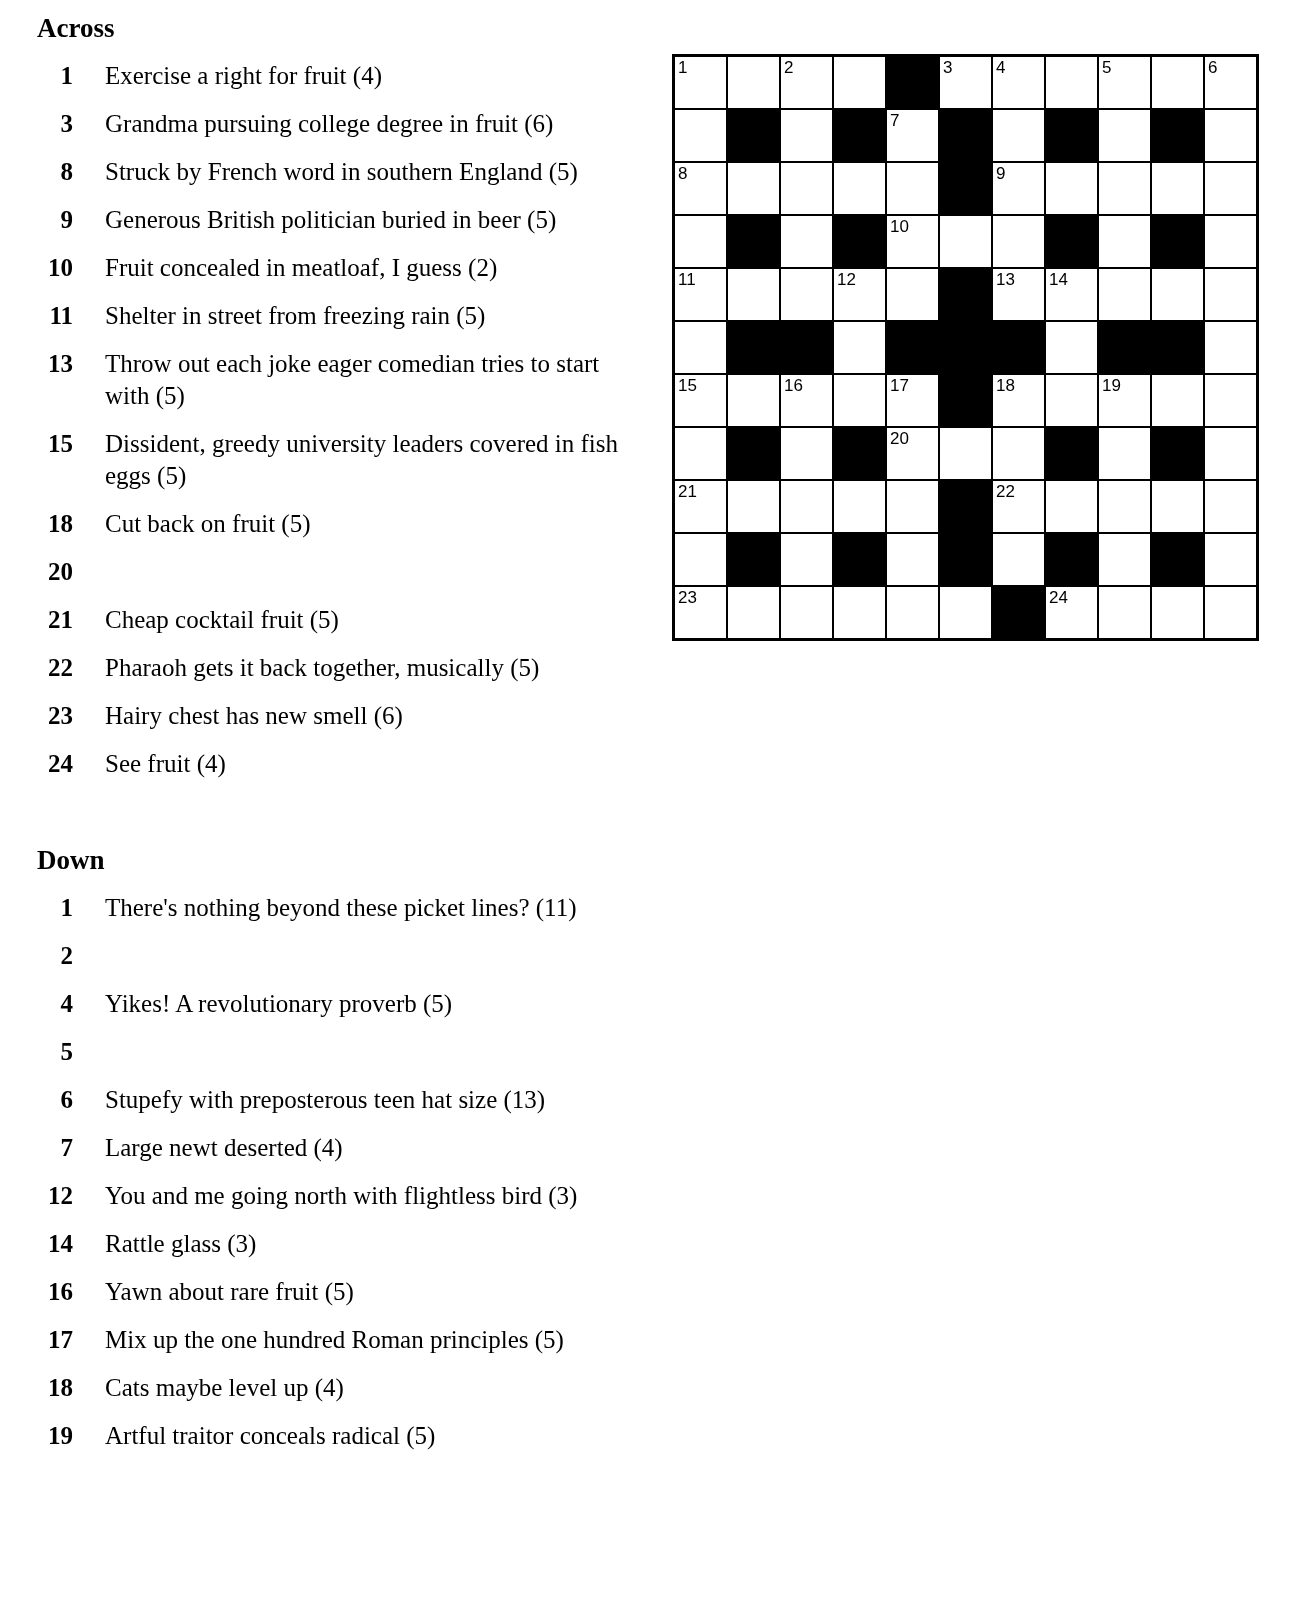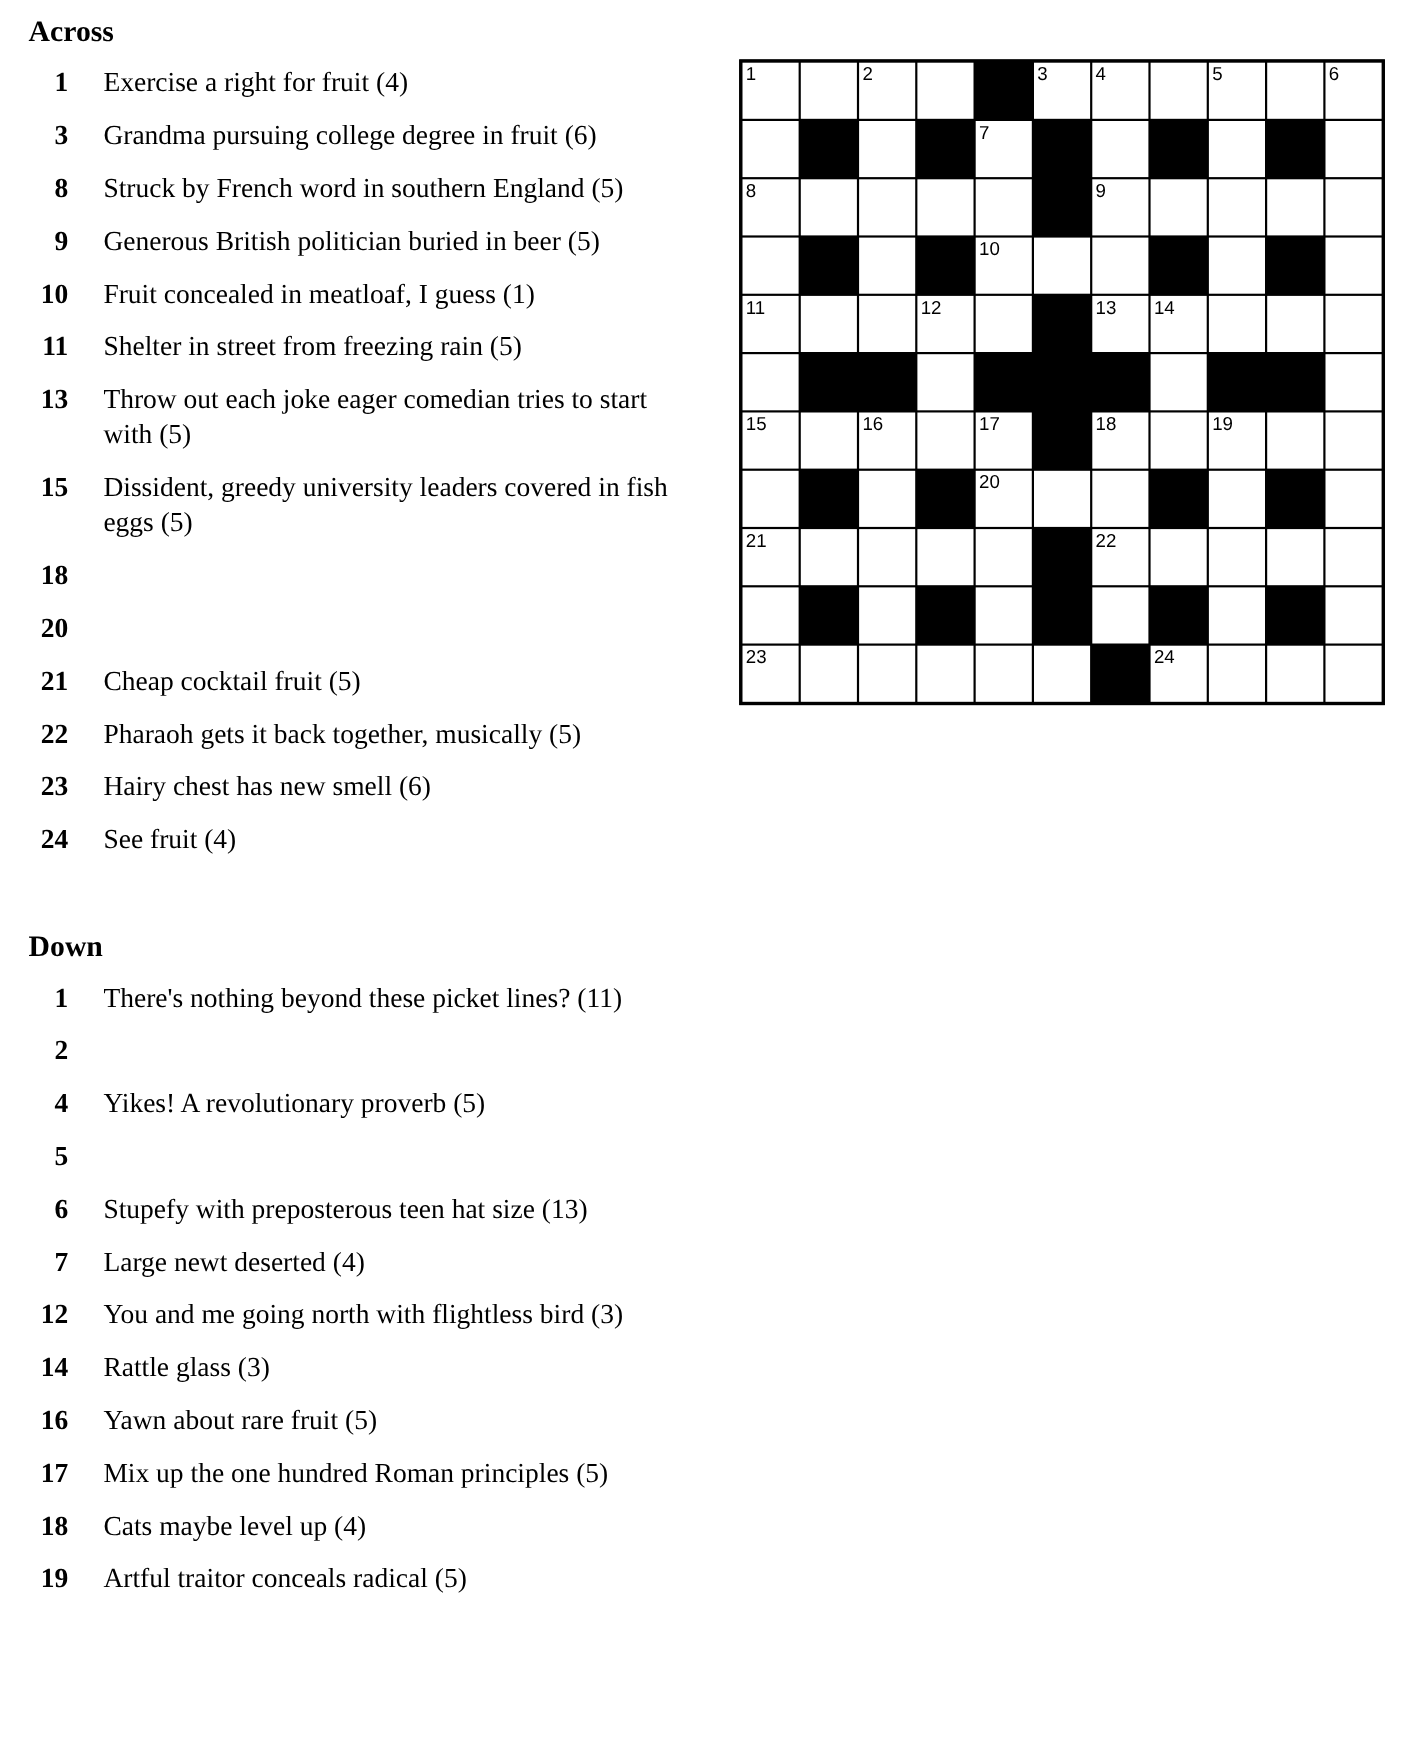--- a/index.html
+++ b/index.html
@@ -13,21 +13,21 @@
   .page {
     position: relative;
     width: 1291px;
     height: 1600px;
     background: #ffffff;
     font-family: "Liberation Serif", serif;
     color: #000000;
   }
   .clues-panel {
     position: absolute;
-    left: 26px;
+    left: 37px;
     top: 12px;
     width: 586px;
   }
   h2.section-heading {
     font-family: "Liberation Serif", serif;
     font-size: 27px;
     font-weight: bold;
     line-height: 32px;
     margin: 0 0 16px 0;
   }
@@ -107,40 +107,41 @@
     <span class="txt">Struck by French word in southern England (5)</span>
   </li>
 
   <li class="clue">
     <span class="num">9</span>
     <span class="txt">Generous British politician buried in beer (5)</span>
   </li>
 
   <li class="clue">
     <span class="num">10</span>
-    <span class="txt">Fruit concealed in meatloaf, I guess (1)</span>
+    <span class="txt">Fruit concealed in meatloaf, I guess (2)</span>
   </li>
 
   <li class="clue">
     <span class="num">11</span>
     <span class="txt">Shelter in street from freezing rain (5)</span>
   </li>
 
   <li class="clue">
     <span class="num">13</span>
     <span class="txt">Throw out each joke eager comedian tries to start with (5)</span>
   </li>
 
   <li class="clue">
     <span class="num">15</span>
     <span class="txt">Dissident, greedy university leaders covered in fish eggs (5)</span>
   </li>
 
   <li class="clue">
     <span class="num">18</span>
+    <span class="txt">Cut back on fruit (5)</span>
   </li>
 
   <li class="clue">
     <span class="num">20</span>
   </li>
 
   <li class="clue">
     <span class="num">21</span>
     <span class="txt">Cheap cocktail fruit (5)</span>
   </li>

